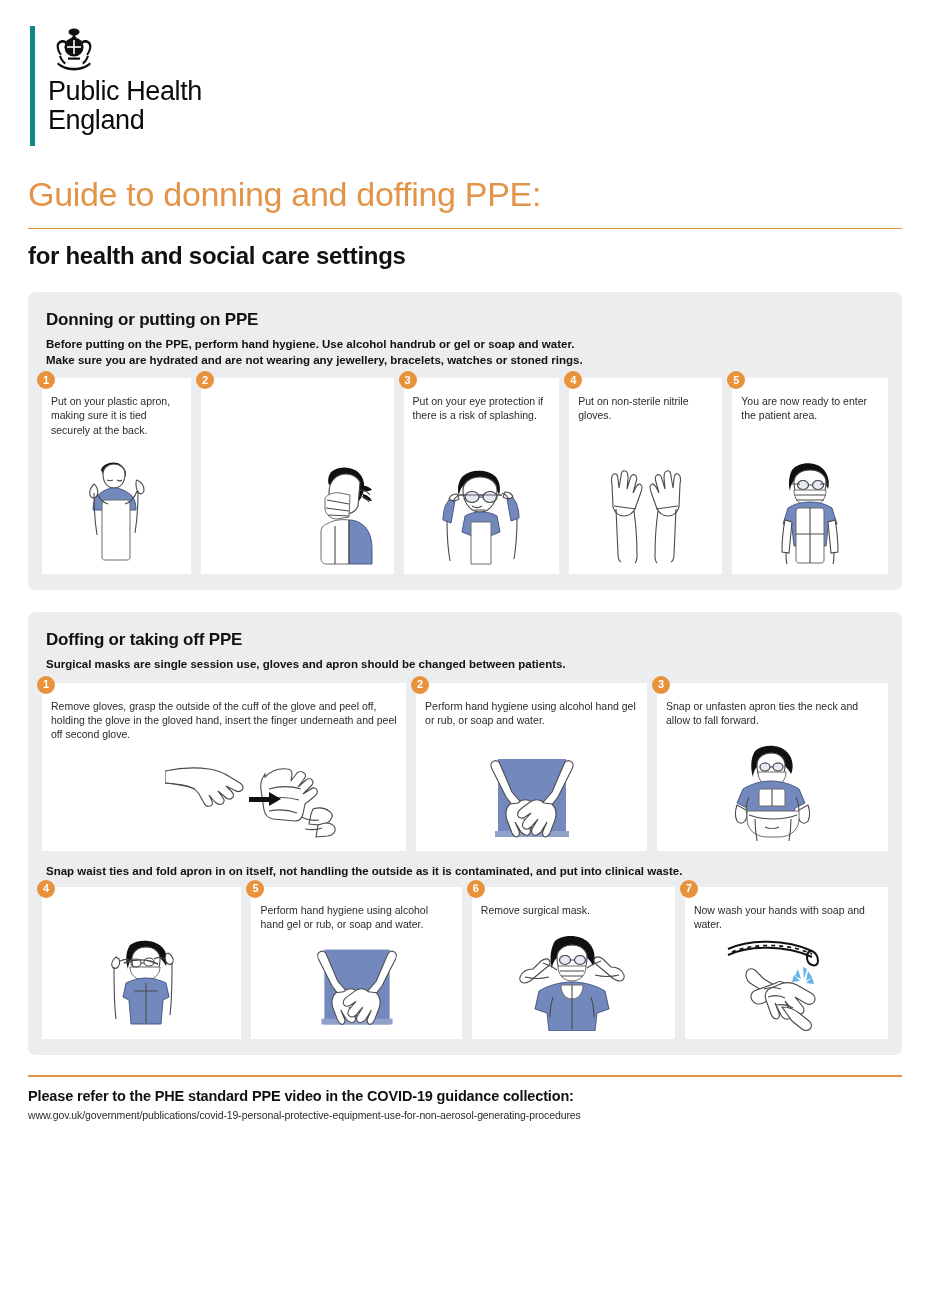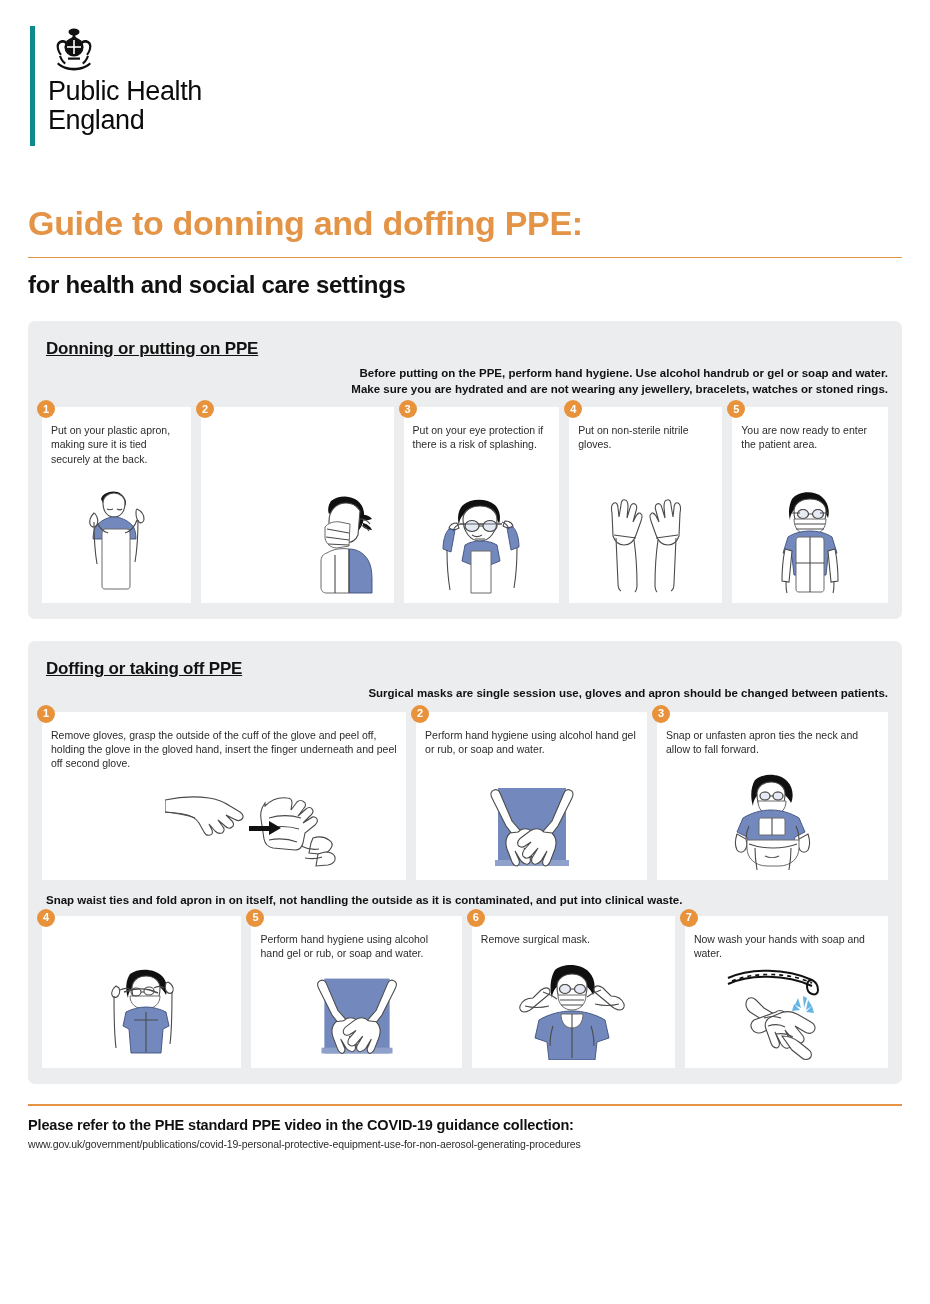--- a/index.html
+++ b/index.html
@@ -17,40 +17,40 @@
 
   
   .logo-block { display: flex; padding-top: 26px; padding-left: 2px; }
   .logo-bar { width: 5px; background: #0f8a8a; margin-right: 13px; height: 120px; }
   .logo-right { display: flex; flex-direction: column; }
   .crest { width: 52px; height: 47px; margin-bottom: 4px; }
   .logo-text { font-size: 27px; line-height: 1.08; font-weight: 400; letter-spacing: -0.4px; color: #0b0b0b; }
 
   
   .main-title {
-    margin-top: 58px;
+    margin-top: 29px;
     font-size: 34px;
     line-height: 1.14;
-    font-weight: bold;
+    font-weight: normal;
     color: #e39447;
     letter-spacing: -0.3px;
   }
   .rule-top { border-top: 1.5px solid #e39447; margin-top: 14px; }
   .sub-title {
     margin-top: 13px;
     font-size: 24px;
     font-weight: bold;
     color: #111;
     letter-spacing: -0.3px;
   }
 
   
   .panel { background: #ecedef; border-radius: 7px; margin-top: 22px; padding: 14px 14px 16px 14px; }
-  .panel-title { font-size: 17px; font-weight: bold; color: #111; margin: 4px 0 6px 4px; letter-spacing: -0.2px; text-decoration: underline; }
-  .panel-intro { font-size: 11.5px; font-weight: bold; color: #111; line-height: 1.42; margin: 0 0 10px 4px; text-align: right; }
+  .panel-title { font-size: 17px; font-weight: bold; color: #111; margin: 4px 0 6px 4px; letter-spacing: -0.2px; }
+  .panel-intro { font-size: 11.5px; font-weight: bold; color: #111; line-height: 1.42; margin: 0 0 10px 4px; }
   .panel-mid { font-size: 11.5px; font-weight: bold; color: #111; line-height: 1.4; margin: 12px 0 8px 4px; }
 
   .row { display: flex; gap: 10px; align-items: stretch; }
 
   .card { background: #ffffff; position: relative; padding: 16px 9px 8px 9px; display: flex; flex-direction: column; }
   .card .badge {
     position: absolute; top: -7px; left: -5px;
     width: 18px; height: 18px; border-radius: 50%;
     background: #e8933c; color: #fff;
     font-size: 11px; font-weight: bold;

